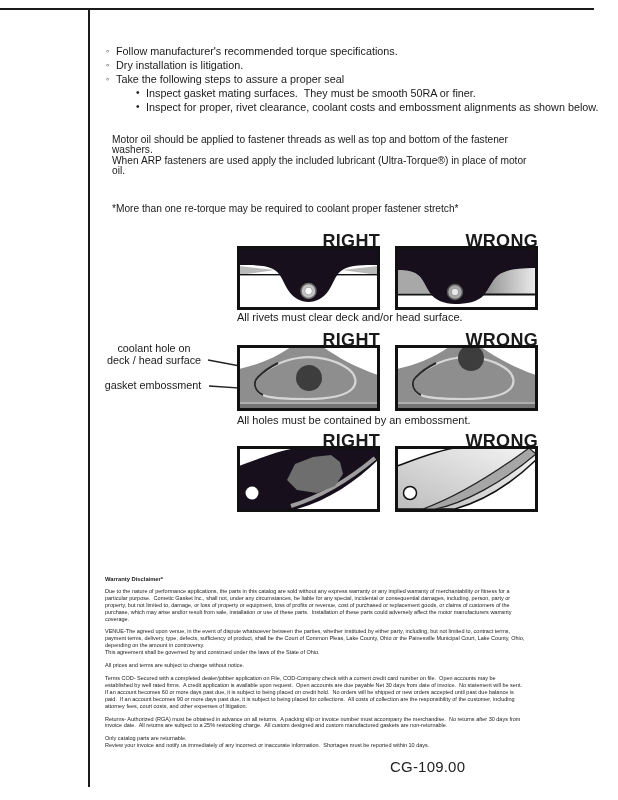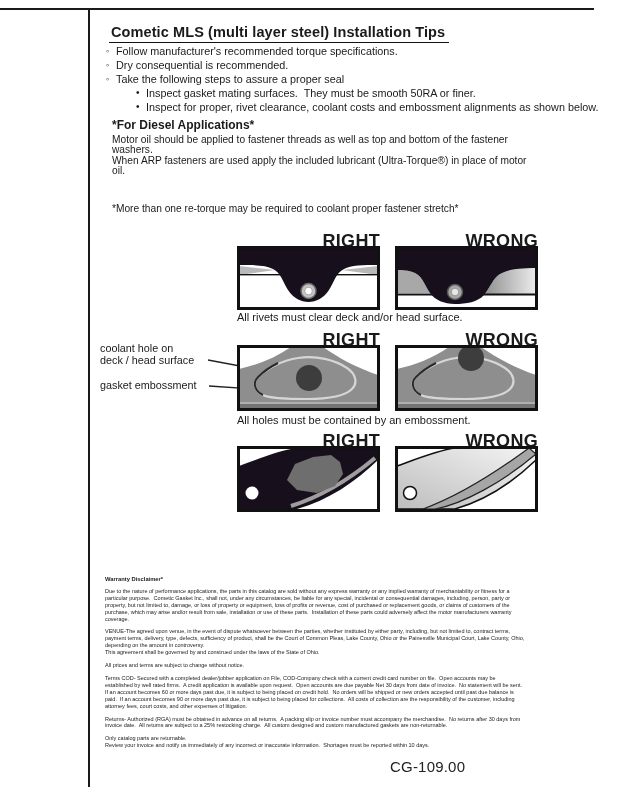--- a/index.html
+++ b/index.html
@@ -26,64 +26,62 @@
   .p2{top:165px;}
   .note{top:204px;}
 
   .dlabel{position:absolute;width:143px;text-align:right;font-size:18px;font-weight:bold;letter-spacing:0.3px;}
   .cap{position:absolute;left:237px;font-size:11px;line-height:11.5px;white-space:pre-wrap;}
   .panel{position:absolute;width:143px;}
   .r1{top:246px;} .r2{top:345px;} .r3{top:446px;}
   .pL{left:237px;} .pR{left:395px;}
   .lab1{top:231px;} .lab2{top:330px;} .lab3{top:431px;}
 
-  .side-label{position:absolute;text-align:left;font-size:10.8px;line-height:12px;white-space:pre-wrap;}
+  .side-label{position:absolute;text-align:center;font-size:10.8px;line-height:12px;white-space:pre-wrap;}
   .sl1{left:100px;width:108px;top:342px;}
   .sl2{left:100px;width:106px;top:379px;}
   .leaders{position:absolute;left:205px;top:348px;}
 
   .legal{position:absolute;left:105px;top:576px;width:420px;font-size:5.5px;line-height:6.9px;color:#222;}
   .legal-h{font-weight:bold;margin-bottom:5px;font-size:5.8px;}
   .lp{margin:0 0 6px 0;white-space:pre-wrap;}
   .lp.tight{margin-bottom:0;}
   .pagenum{position:absolute;left:390px;top:758px;font-size:15px;letter-spacing:0.2px;color:#222;}
 </style>
 </head>
 <body>
 
 <div class="page">
   <div class="rule-top"></div>
   <div class="rule-left"></div>
 
-  <div class="title">Cometic MLS (multi layer steel) Installation Tips</div>
 
   <div class="bullets">
     <div class="b-row">
       <span class="glyph">◦</span>
       <span>Follow manufacturer's recommended torque specifications.</span>
     </div>
     <div class="b-row">
       <span class="glyph">◦</span>
-      <span>Dry consequential is recommended.</span>
+      <span>Dry installation is litigation.</span>
     </div>
     <div class="b-row">
       <span class="glyph">◦</span>
       <span>Take the following steps to assure a proper seal</span>
     </div>
     <div class="b-row sub">
       <span class="glyph">•</span>
       <span>Inspect gasket mating surfaces.  They must be smooth 50RA or finer.</span>
     </div>
     <div class="b-row sub">
       <span class="glyph">•</span>
       <span>Inspect for proper, rivet clearance, coolant costs and embossment alignments as shown below.</span>
     </div>
   </div>
 
-  <div class="diesel-h">*For Diesel Applications*</div>
   <div class="para p1">Motor oil should be applied to fastener threads as well as top and bottom of the fastener washers.
 When ARP fasteners are used apply the included lubricant (Ultra-Torque®) in place of motor oil.</div>
   <div class="para note">*More than one re-torque may be required to coolant proper fastener stretch*</div>
 
   <div class="dlabel lab1 pL">RIGHT</div>
   <div class="dlabel lab1 pR">WRONG</div>
 
   <svg class="panel r1 pL" width="143" height="64" viewBox="0 0 143 64">
     <rect x="0" y="0" width="143" height="64" fill="#ffffff"></rect>
     <path d="M2,20 L38,24 L2,29 Z" fill="#b9b9b9"></path>

